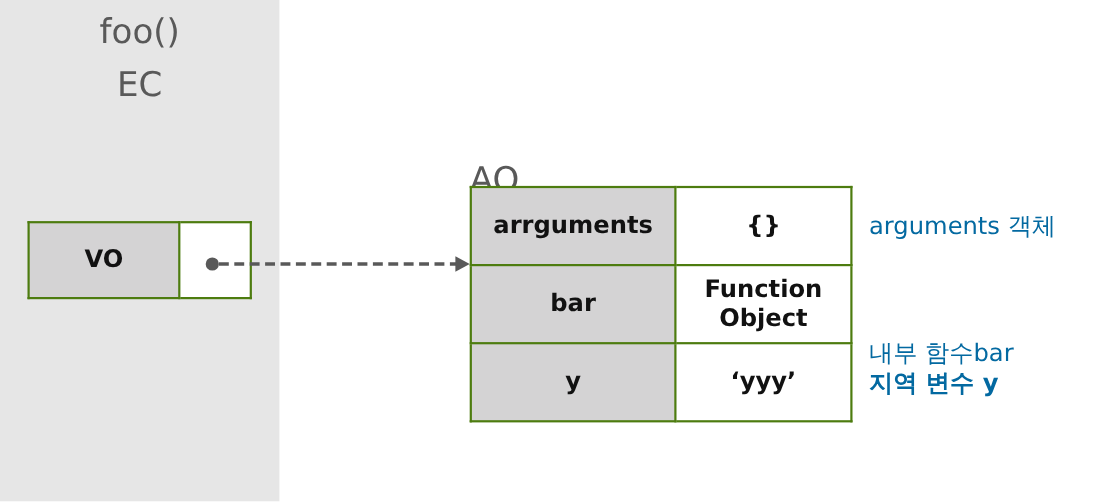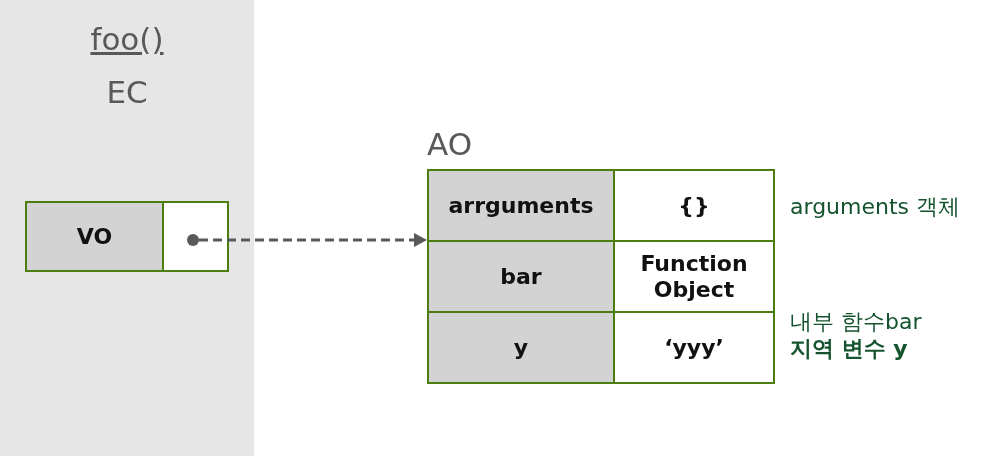--- a/index.html
+++ b/index.html
@@ -1,31 +1,31 @@
 <!DOCTYPE html>
 <html><head>
 <meta charset="utf-8">
 <style>
   html, body { margin:0; padding:0; }
   body { width:1000px; height:456px; position:relative; background:#ffffff; overflow:hidden;
          font-family:"DejaVu Sans", "Liberation Sans", sans-serif; }
   .ec-panel { position:absolute; left:0; top:0; width:254px; height:456px; background:#e6e6e6; }
   .ec-title { position:absolute; left:0; width:254px; text-align:center; color:#595959; font-size:31px; line-height:34px; }
-  .ec-title.l1 { top:22px;text-decoration:underline; }
-  .ec-title.l2 { top:75px; }
+  .ec-title.l1 { top:12px; }
+  .ec-title.l2 { top:60px; }
   table.grid { position:absolute; border-collapse:collapse; }
   table.grid td { border:2px solid #4d7c0f; padding:0; text-align:center; vertical-align:middle; color:#111; font-weight:bold; }
   #ec-table { left:25px; top:201px; }
   #ec-table td.k { width:135px; height:67px; background:#d4d3d4; font-size:22px;margin-left:35px; }
   #ec-table td.v { width:63px; height:67px; background:#ffffff; }
   #ao-table { left:427px; top:169px; }
   #ao-table td.k { width:184px; height:69px; background:#d4d3d4; font-size:22px; }
   #ao-table td.v { width:158px; height:69px; background:#ffffff; font-size:22px; line-height:26px; }
-  .ao-label { position:absolute; left:427px; top:124px; font-size:31px; color:#595959; line-height:40px; }
-  .note { position:absolute; left:790px; font-size:22px; color:#14532d; line-height:28px; white-space:nowrap; }
+  .ao-label { position:absolute; left:427px; top:144px; font-size:31px; color:#595959; line-height:40px; }
+  .note { position:absolute; left:790px; font-size:22px; color:#0369a1; line-height:28px; white-space:nowrap; }
   #arrow { position:absolute; left:0; top:0; }
 </style>
 </head>
 <body>
 
 <div class="ec-panel"></div>
 <div class="ec-title l1">foo()</div>
 <div class="ec-title l2">EC</div>
 
 <table class="grid" id="ec-table">

